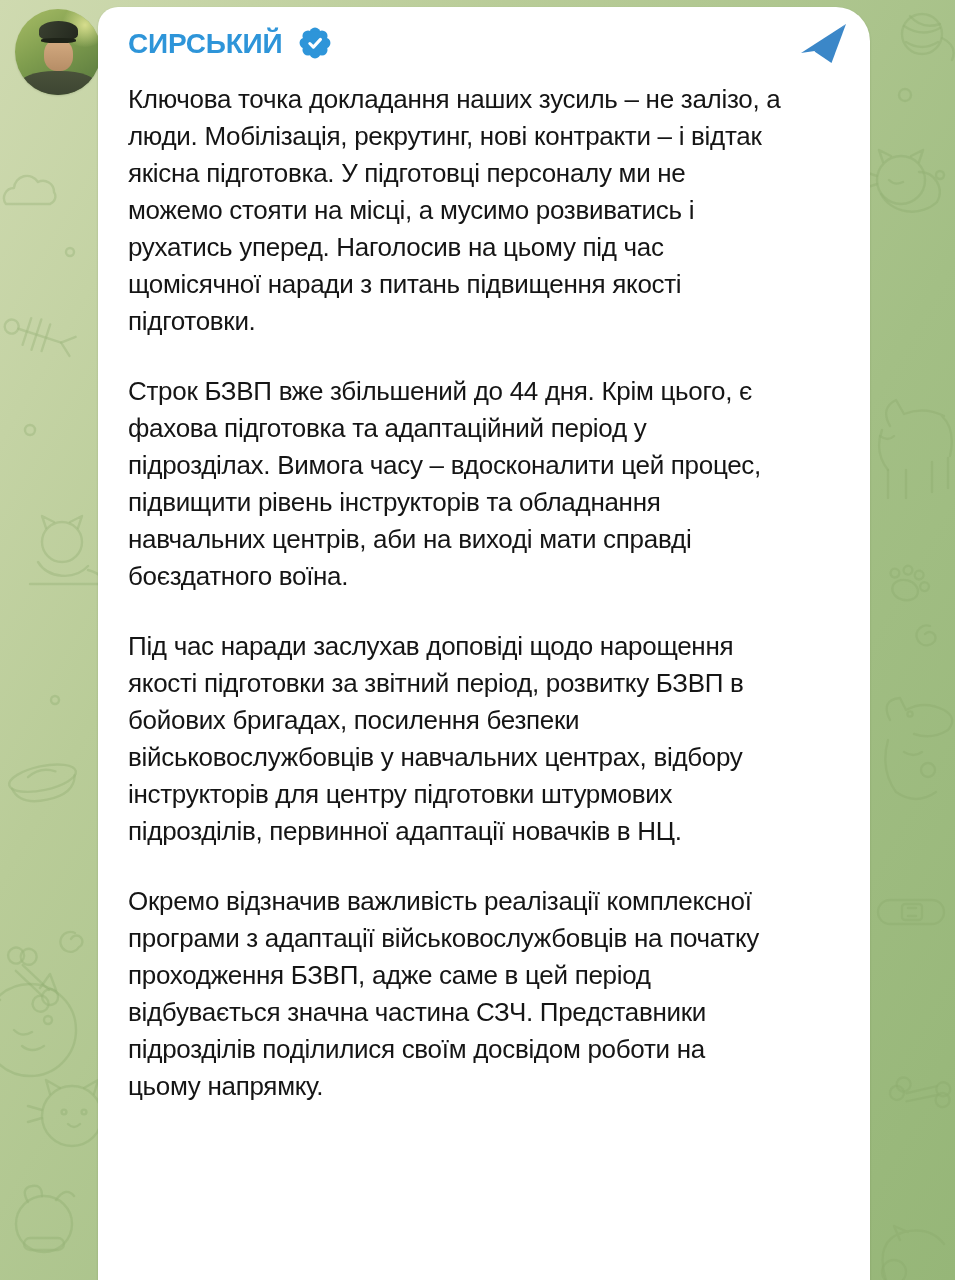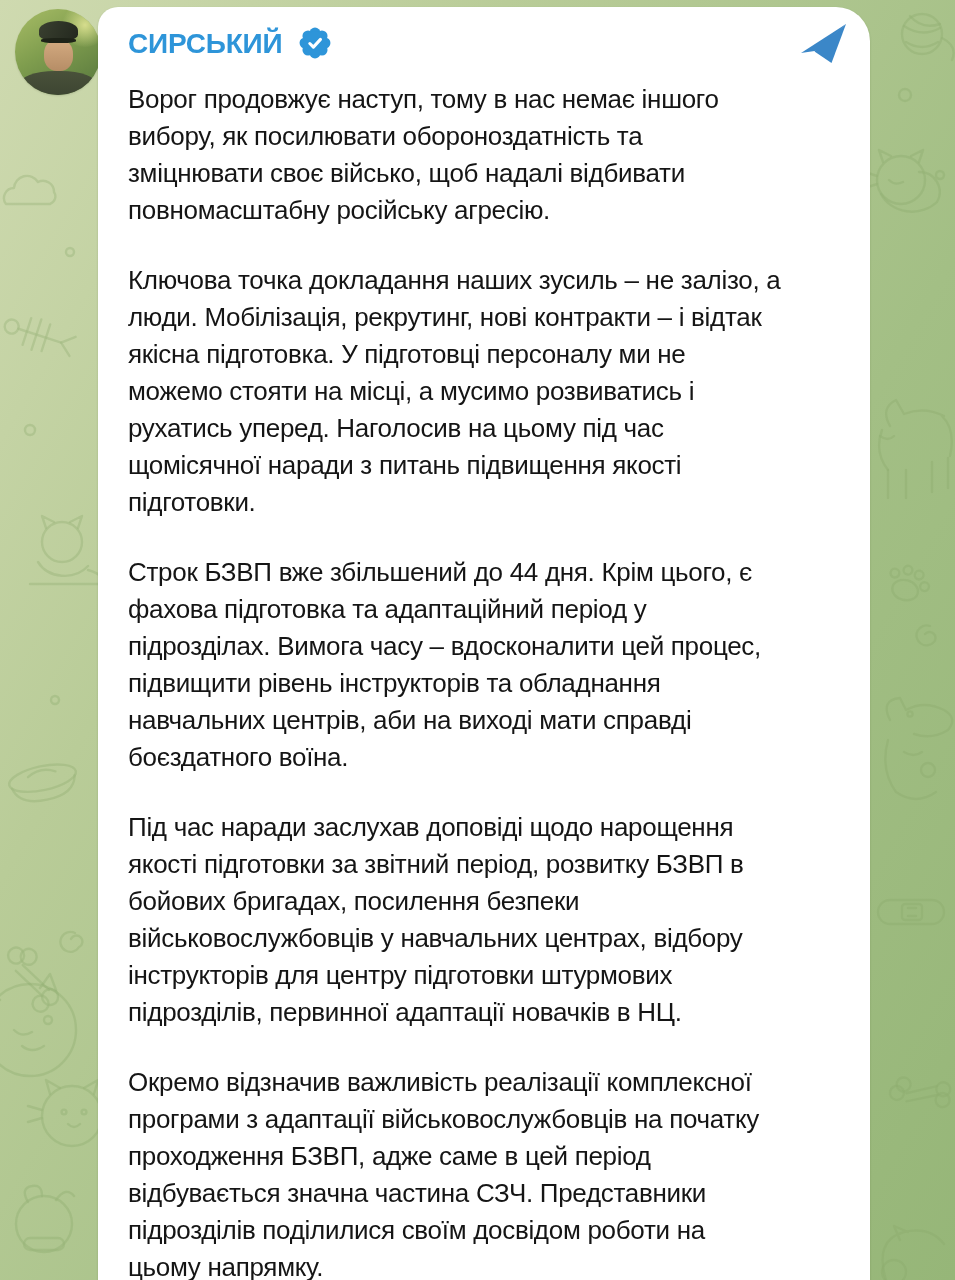--- a/index.html
+++ b/index.html
@@ -189,24 +189,20 @@
         <circle cx="12" cy="12" r="8.6"></circle>
       </g>
       <path d="M8.1,12.4 l2.7,2.7 l5.3,-5.8" fill="none" stroke="#ffffff" stroke-width="2.3" stroke-linecap="round" stroke-linejoin="round"></path>
     </svg>
     <svg class="plane" width="48" height="42" viewBox="0 0 48 42">
       <polygon points="1,30 46,1 18,27.5" fill="#3b87c8"></polygon>
       <polygon points="46,1 31.5,40 14.5,28.5" fill="#3b87c8"></polygon>
     </svg>
   </div>
   <div class="msg-text">
-    <p>Ворог продовжує наступ, тому в нас немає іншого
-вибору, як посилювати обороноздатність та
-зміцнювати своє військо, щоб надалі відбивати
-повномасштабну російську агресію.</p>
     <p>Ключова точка докладання наших зусиль – не залізо, а
 люди. Мобілізація, рекрутинг, нові контракти – і відтак
 якісна підготовка. У підготовці персоналу ми не
 можемо стояти на місці, а мусимо розвиватись і
 рухатись уперед. Наголосив на цьому під час
 щомісячної наради з питань підвищення якості
 підготовки.</p>
     <p>Строк БЗВП вже збільшений до 44 дня. Крім цього, є
 фахова підготовка та адаптаційний період у
 підрозділах. Вимога часу – вдосконалити цей процес,

